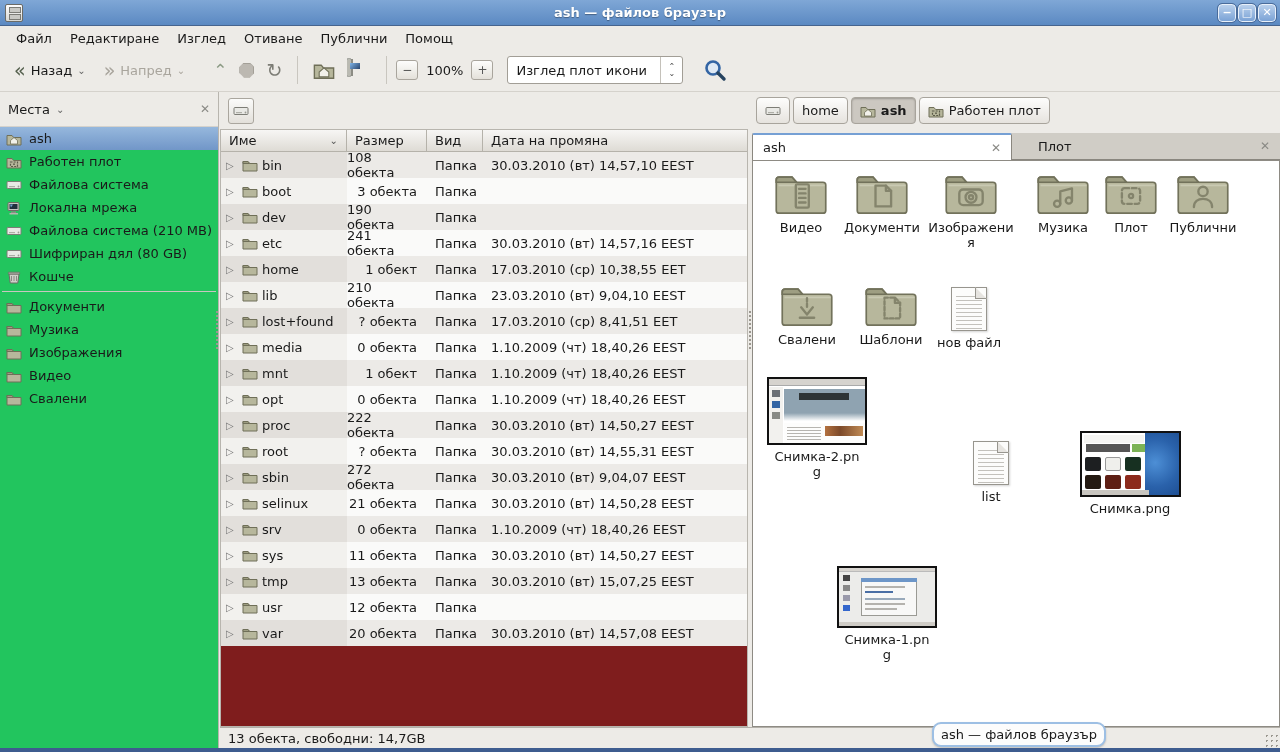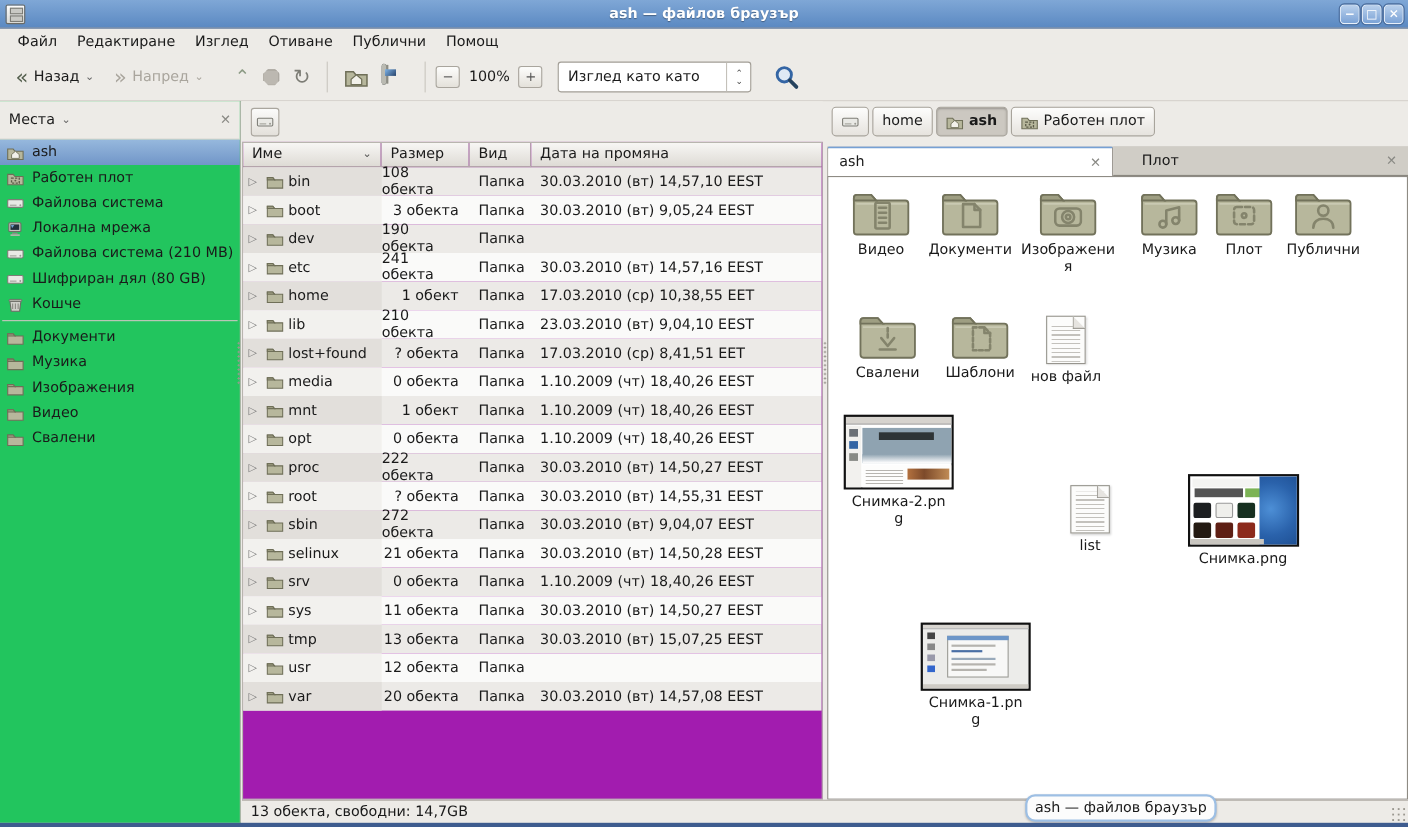--- a/index.html
+++ b/index.html
@@ -65,21 +65,21 @@
   .side-item { height:23px; display:flex; align-items:center; gap:7px; padding-left:6px; }
   .side-item.selected { background:linear-gradient(#96b8dd,#7196c8); }
   .side-sep { height:1px; background:#c9c6c0; margin:3px 2px; }
   .pane-grip { position:absolute; width:4px; height:40px; top:310px;
     background:radial-gradient(#9a978f 1px, transparent 1px); background-size:4px 4px; }
 
   #treepane { position:absolute; left:220px; top:92px; width:528px; height:635px; background:#edebe7; }
   #tree-topbar { height:37px; display:flex; align-items:center; padding-left:8px; }
   #tree-root-btn { width:26px; height:26px; border:1px solid #aaa69e; border-radius:3px;
     background:linear-gradient(#fbfbfa,#e3e0da); display:flex; align-items:center; justify-content:center; }
-  #tree-table { position:absolute; left:0; top:37px; width:528px; height:598px; background:#a21caf;
+  #tree-table { position:absolute; left:0; top:37px; width:528px; height:598px; background:#7f1d1d;
     border:1px solid #b8b5ae; overflow:hidden; }
   #tree-header { display:flex; height:22px; }
   .th { background:linear-gradient(#f7f6f4,#dedbd5); border-right:1px solid #b5b2aa;
     border-bottom:1px solid #b5b2aa; padding:2px 8px; display:flex; align-items:center; }
   .th.name { width:126px; } .th.size { width:80px; } .th.type { width:56px; } .th.date { flex:1; border-right:none; }
   .th .sort { margin-left:auto; font-size:10px; color:#555; }
   .tree-row { display:flex; height:26px; align-items:center; }
   .tree-row .cell { height:100%; display:flex; align-items:center; }
   .cell.name { width:126px; gap:4px; padding-left:5px; }
   .cell.size { width:80px; justify-content:flex-end; padding-right:10px; }
@@ -261,21 +261,21 @@
       </svg>
   </div>
   <div class="tbtn">
     <span id="computer-icon"><span class="scr"></span><span class="base"></span></span>
   </div>
   <div class="tb-sep"></div>
   <div class="zoombtn">−</div>
   <span id="zoom-level">100%</span>
   <div class="zoombtn">+</div>
   <div id="view-select">
-    <span class="lbl">Изглед като като</span>
+    <span class="lbl">Изглед плот икони</span>
     <span class="spin">
       <span>⌃</span>
         <span>⌄</span>
     </span>
   </div>
   <div class="tbtn" id="search-btn">
     <svg width="24" height="24" viewBox="0 0 24 24">
       <circle cx="10" cy="10" r="6.5" fill="#dfe9f4" stroke="#3465a4" stroke-width="2.6"></circle>
       <line x1="15" y1="15" x2="21" y2="21" stroke="#26435f" stroke-width="3.4" stroke-linecap="round"></line>
     </svg>
@@ -408,21 +408,20 @@
         <div class="tree-row">
           <div class="cell name">
             <span class="expander">▷</span>
             <svg width="16" height="16" viewBox="0 0 16 16">
               <use href="#sym-folder"></use>
             </svg>
             <span>boot</span>
           </div>
           <div class="cell size">3 обекта</div>
           <div class="cell type">Папка</div>
-          <div class="cell date">30.03.2010 (вт) 9,05,24 EEST</div>
         </div>
         <div class="tree-row">
           <div class="cell name">
             <span class="expander">▷</span>
             <svg width="16" height="16" viewBox="0 0 16 16">
               <use href="#sym-folder"></use>
             </svg>
             <span>dev</span>
           </div>
           <div class="cell size">190 обекта</div>

